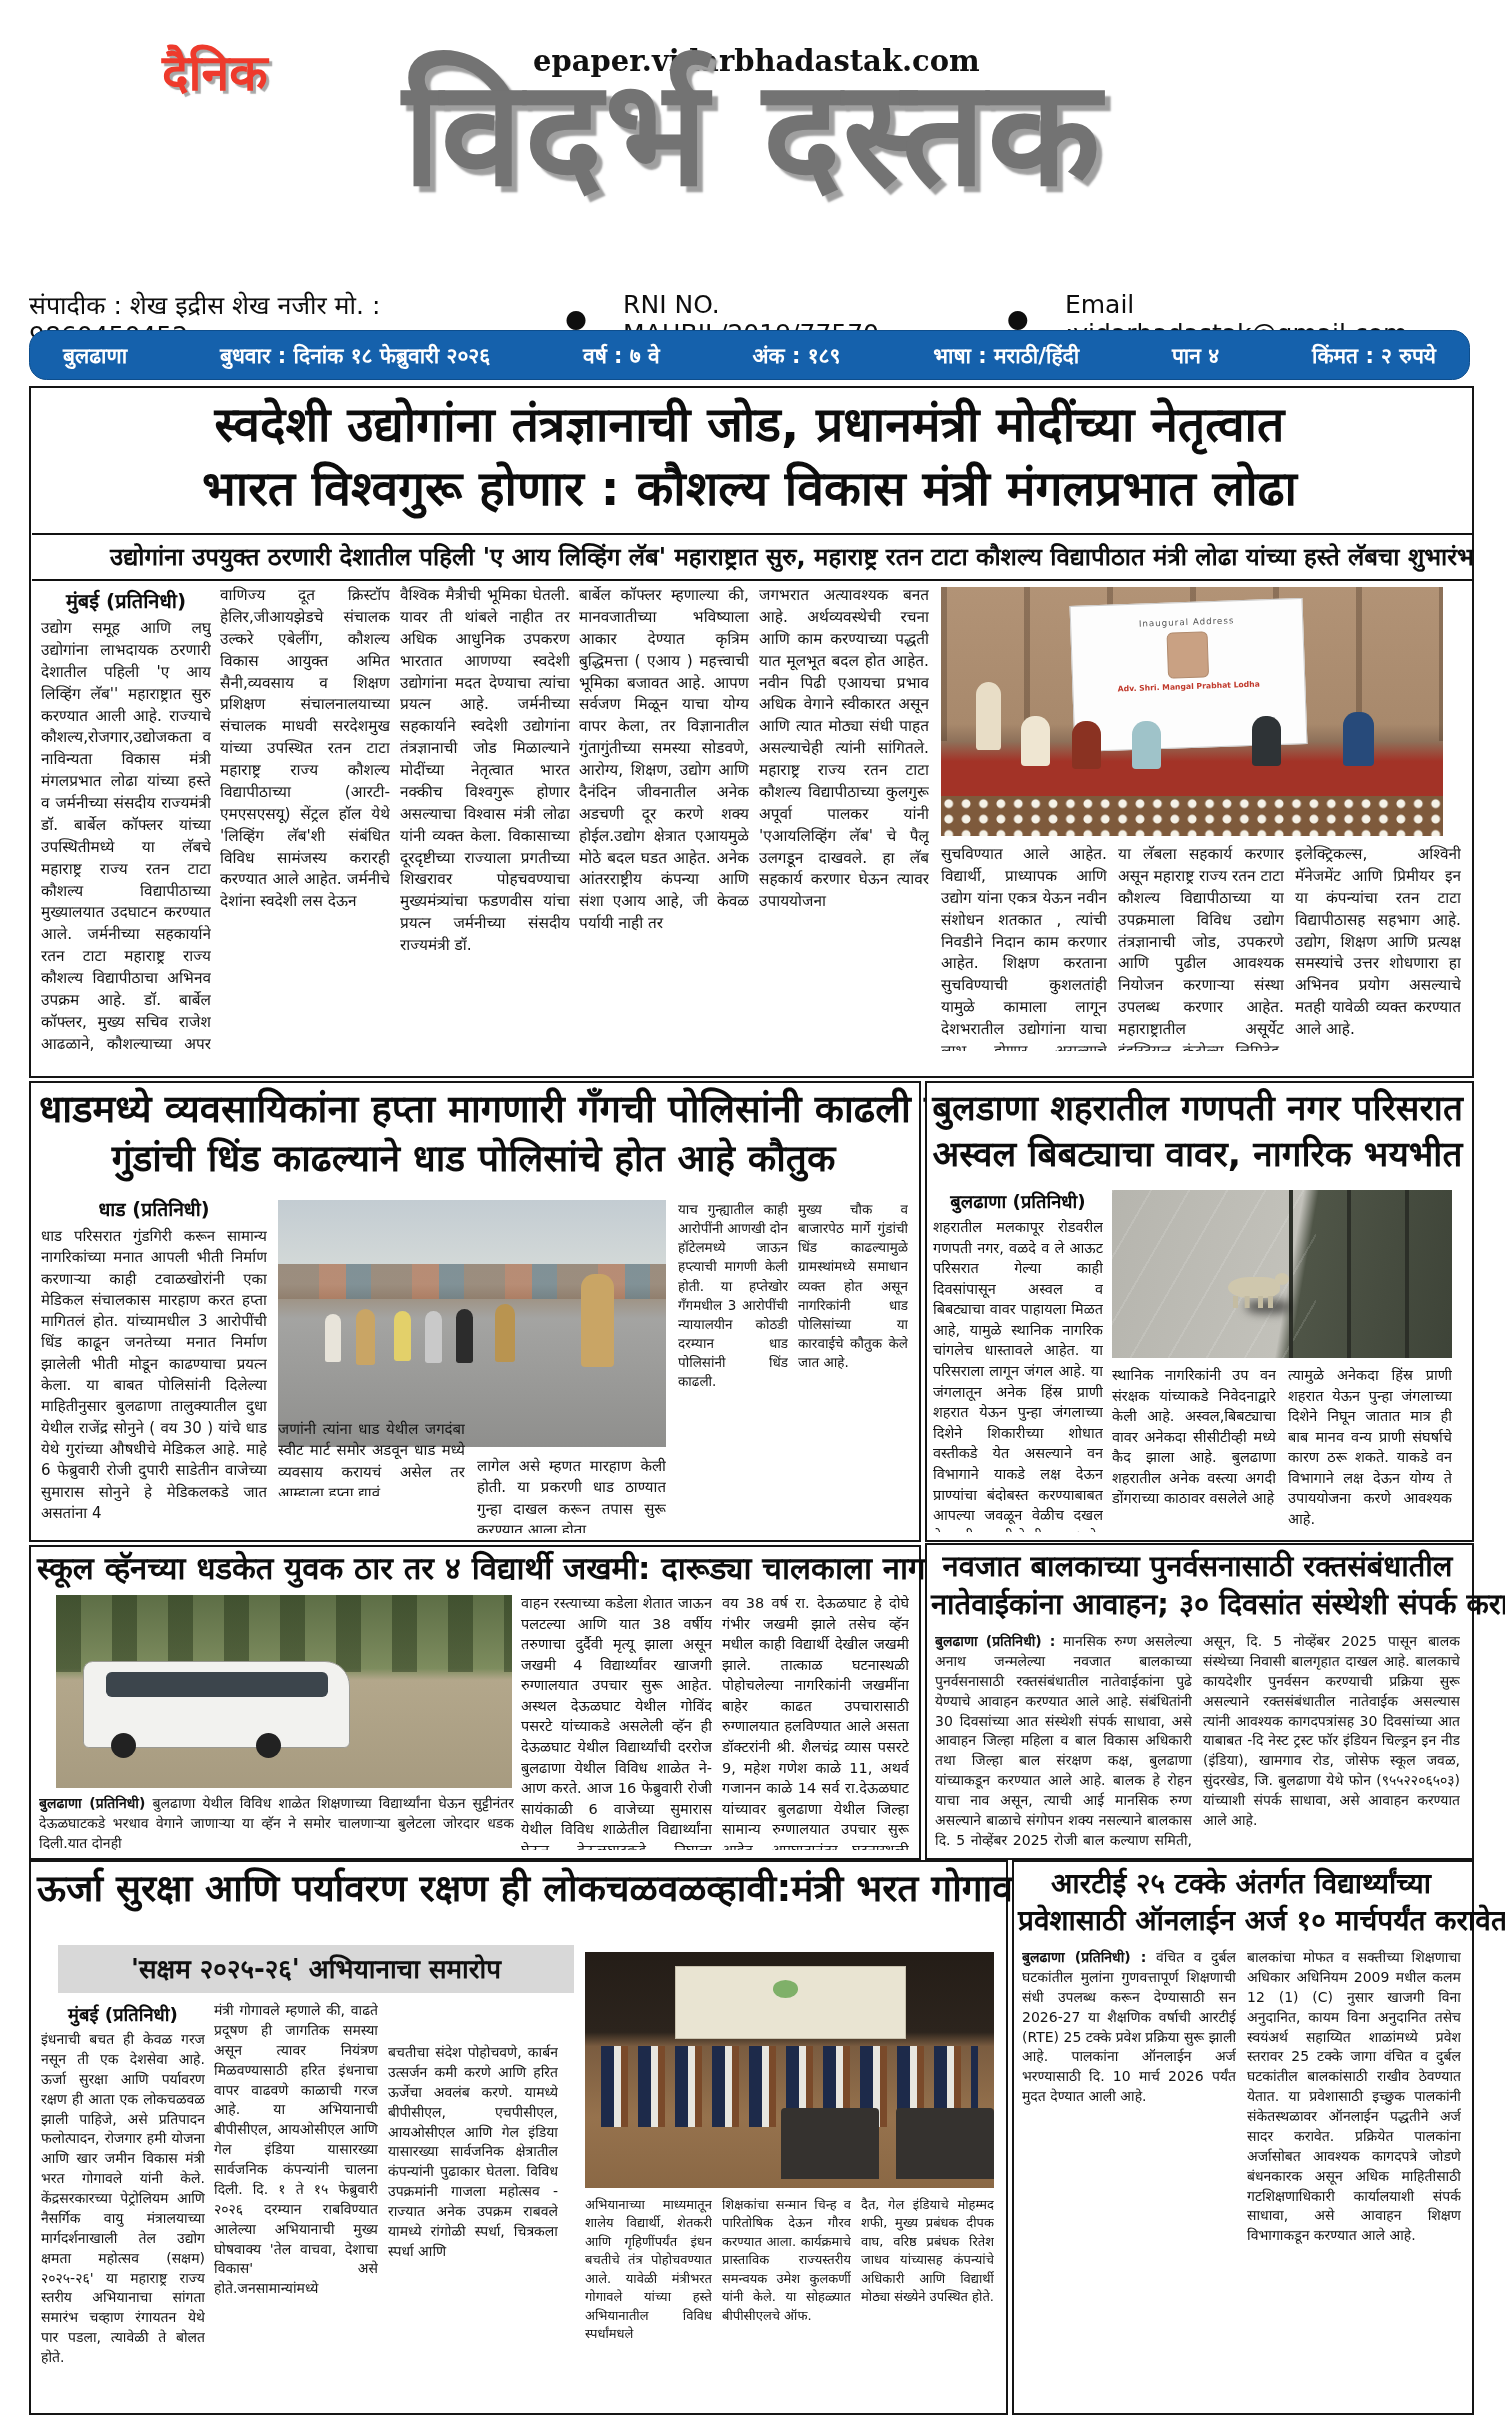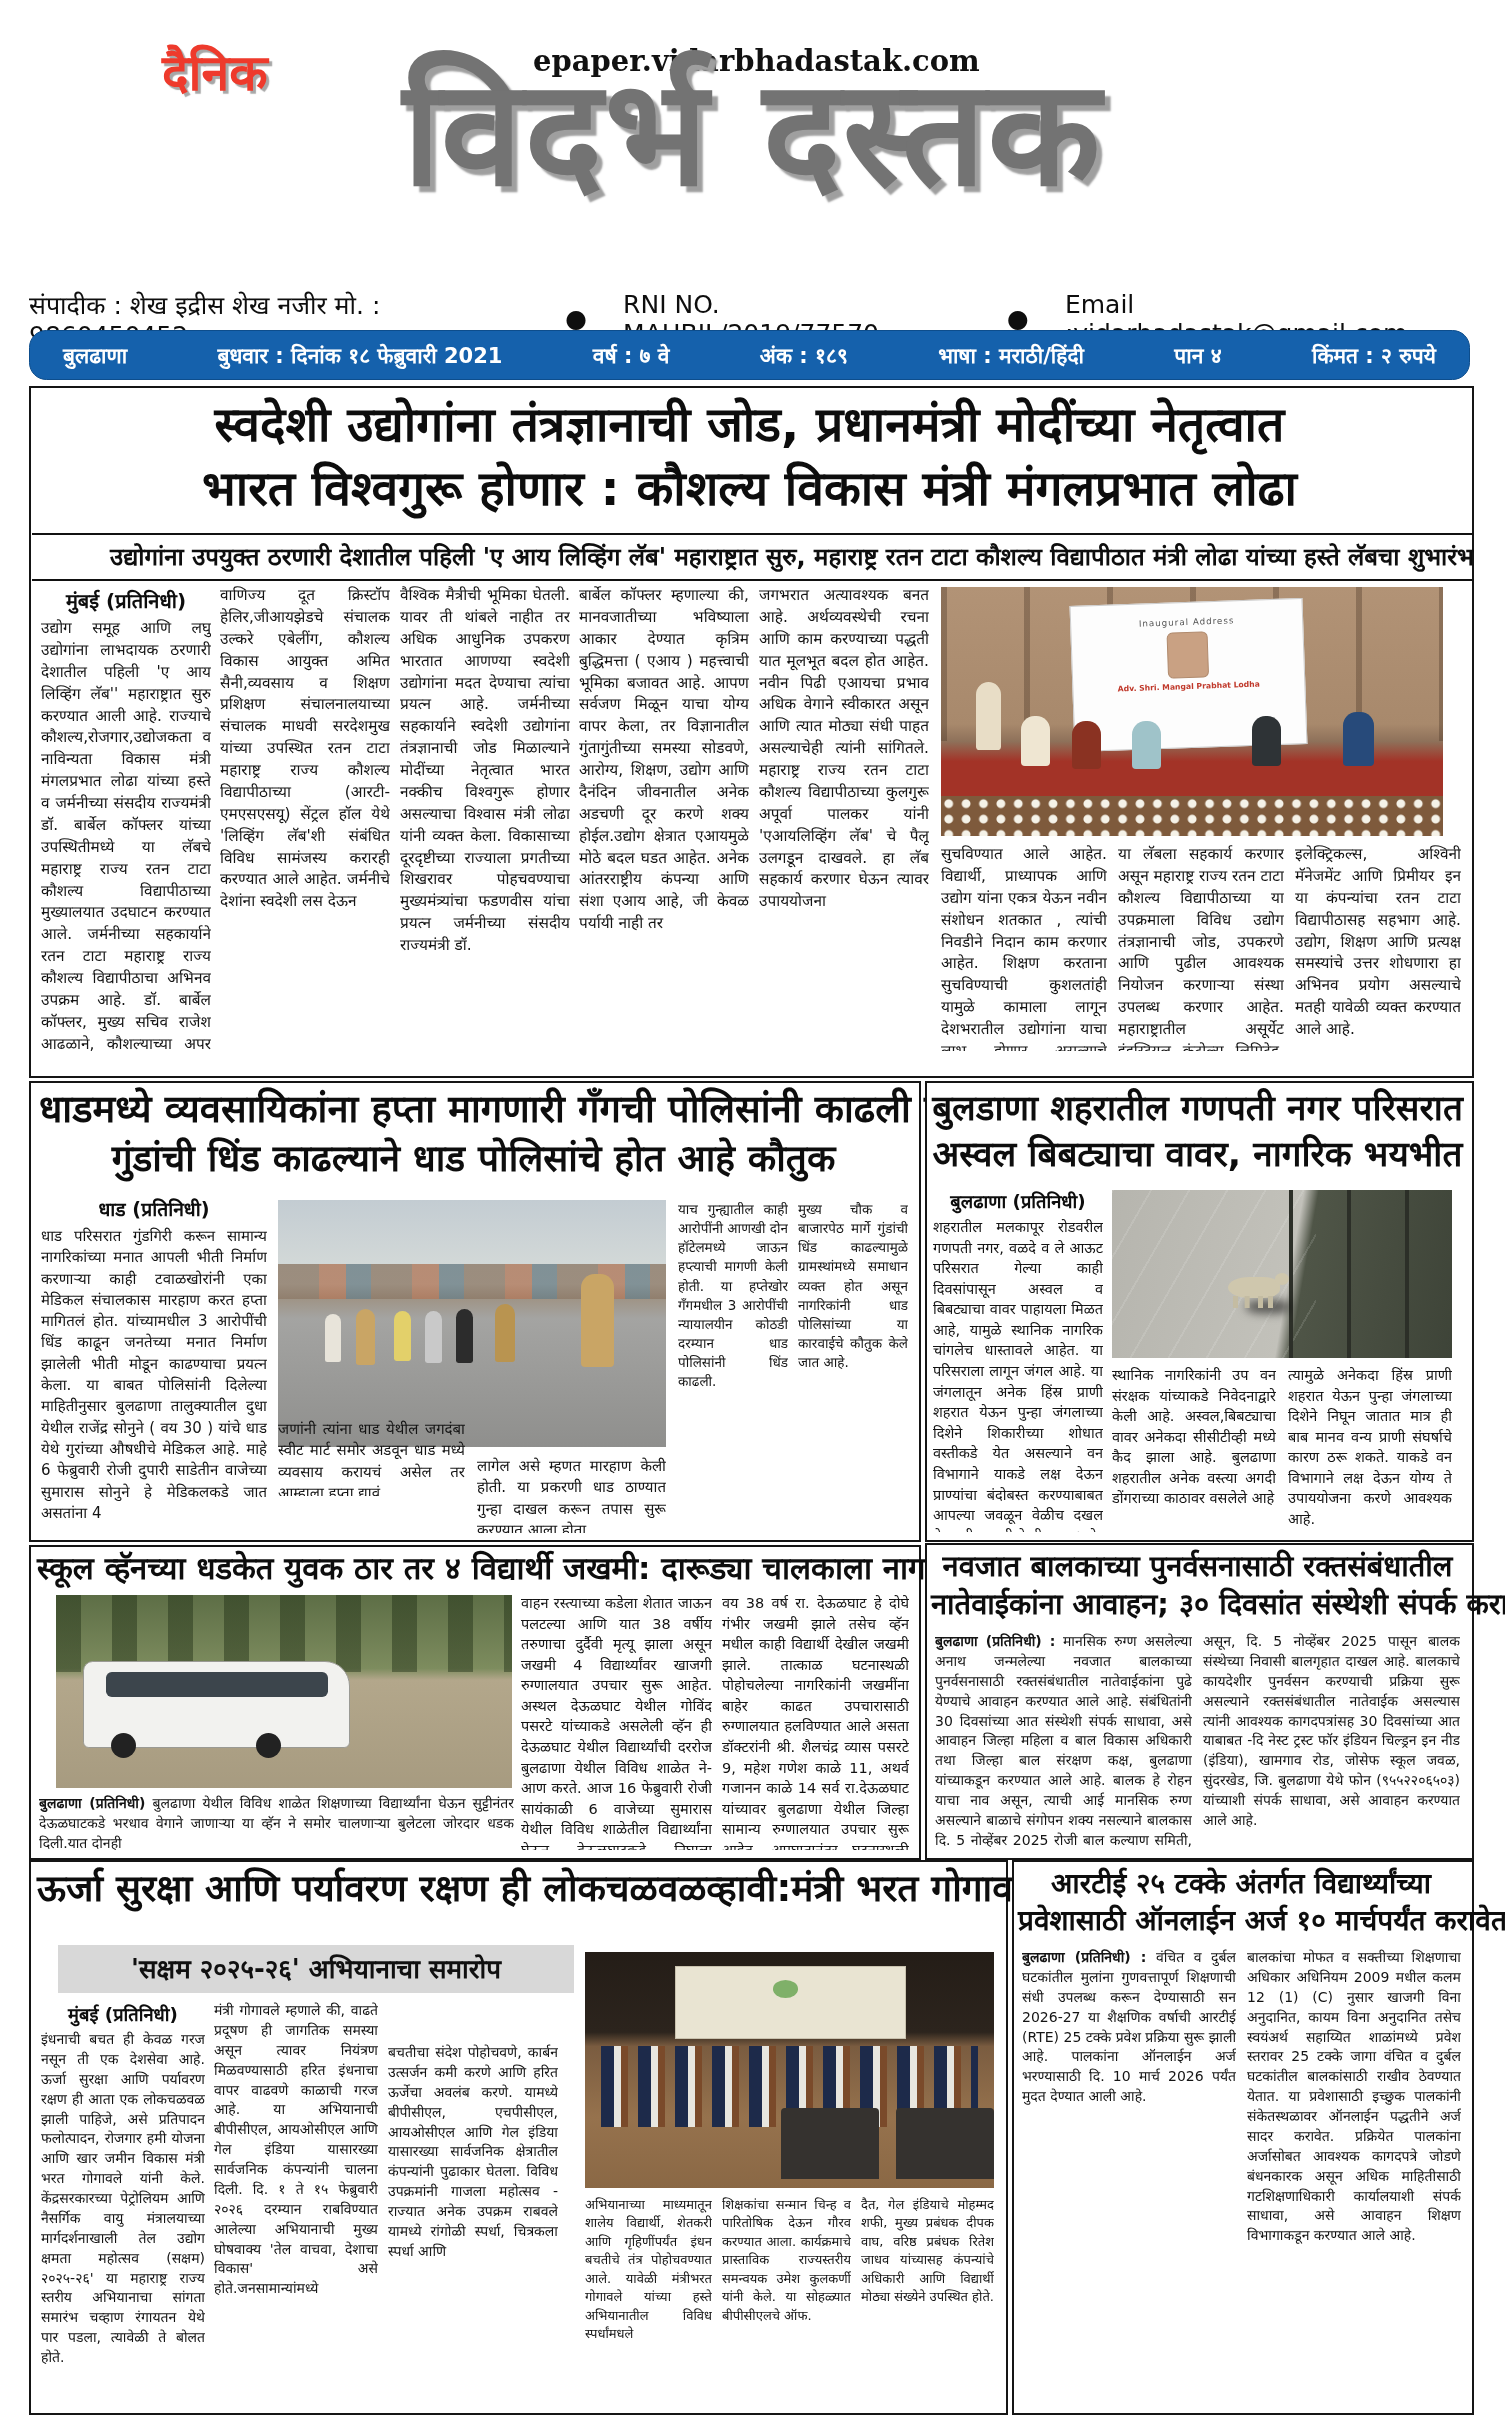--- a/index.html
+++ b/index.html
@@ -57,21 +57,21 @@
   <div class="editorline">
     <span>संपादीक : शेख इद्रीस शेख नजीर  मो. : 9860450452</span>
     <span>●</span>
     <span>RNI NO. MAHBIL/2019/77570</span>
     <span>●</span>
     <span>Email :vidarbadastak@gmail.com</span>
   </div>
 
   <div class="datebar">
     <span>बुलढाणा</span>
-    <span>बुधवार : दिनांक १८ फेब्रुवारी 2021</span>
+    <span>बुधवार : दिनांक १८ फेब्रुवारी २०२६</span>
     <span>वर्ष : ७ वे</span>
     <span>अंक : १८९</span>
     <span>भाषा : मराठी/हिंदी</span>
     <span>पान ४</span>
     <span>किंमत : २ रुपये</span>
   </div>
 
   <div class="box" style="left:29px;top:386px;width:1441px;height:688px;"></div>
   <div class="hl" style="left:39px;top:398px;width:1421px;font-size:48px;">स्वदेशी उद्योगांना तंत्रज्ञानाची जोड, प्रधानमंत्री मोदींच्या नेतृत्वात</div>
   <div class="hl" style="left:39px;top:462px;width:1421px;font-size:48px;">भारत विश्वगुरू होणार : कौशल्य विकास मंत्री मंगलप्रभात लोढा</div>

